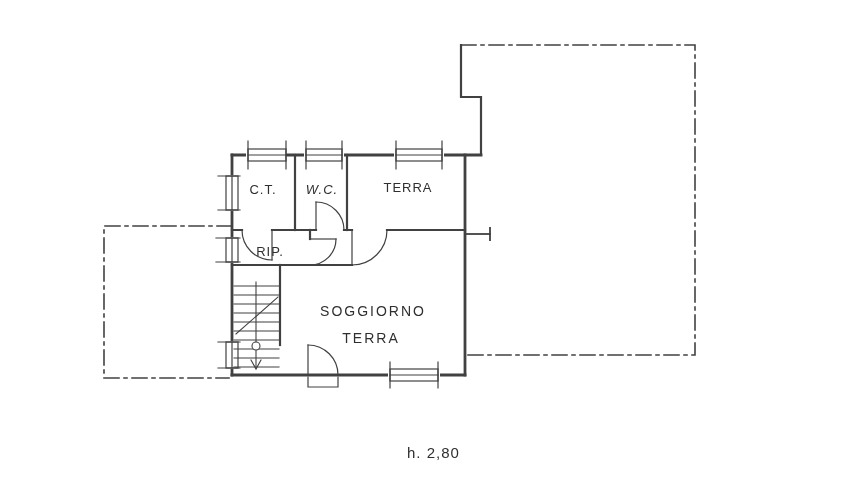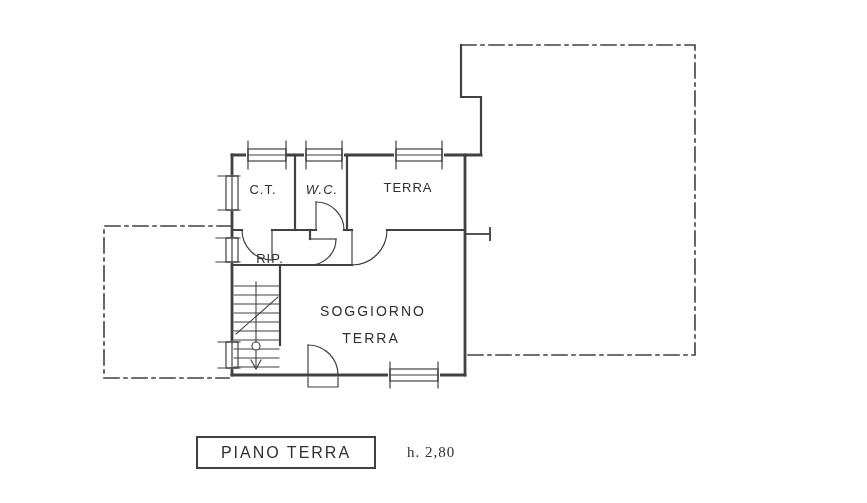--- a/index.html
+++ b/index.html
@@ -36,21 +36,20 @@
     font-size:16px;
     letter-spacing:2px;
     font-weight:500;
   }
   .height-label{
     position:absolute;
     left:407px;top:444px;
     color:var(--text);
     font-size:15px;
     letter-spacing:1px;
-    font-family:Liberation Serif, serif;
   }
 </style>
 </head>
 <body>
 
 <div class="canvas">
 
   <svg width="867" height="503" viewBox="0 0 867 503" stroke="#414141" fill="none" stroke-linecap="square">
 
     <g>
@@ -174,25 +173,22 @@
       <path d="M251,360 L256,369 L261,360"></path>
     </g>
   </svg>
 
   <div class="room-label" style="left:263px;top:189px;">C.T.</div>
 
   <div class="room-label" style="left:322px;top:189px;font-style:italic;">W.C.</div>
 
   <div class="room-label" style="left:408px;top:187px;">TERRA</div>
 
-  <div class="room-label" style="left:270px;top:251px;margin-top:7px;">RIP.</div>
+  <div class="room-label" style="left:270px;top:251px;">RIP.</div>
 
   <div class="room-label big" style="left:373px;top:311px;">SOGGIORNO</div>
 
   <div class="room-label big" style="left:371px;top:338px;">TERRA</div>
 
-  <div class="floor-title-box">
-    <span>PIANO TERRA</span>
-  </div>
 
   <div class="height-label">h. 2,80</div>
 
 </div>
 
 </body></html>

